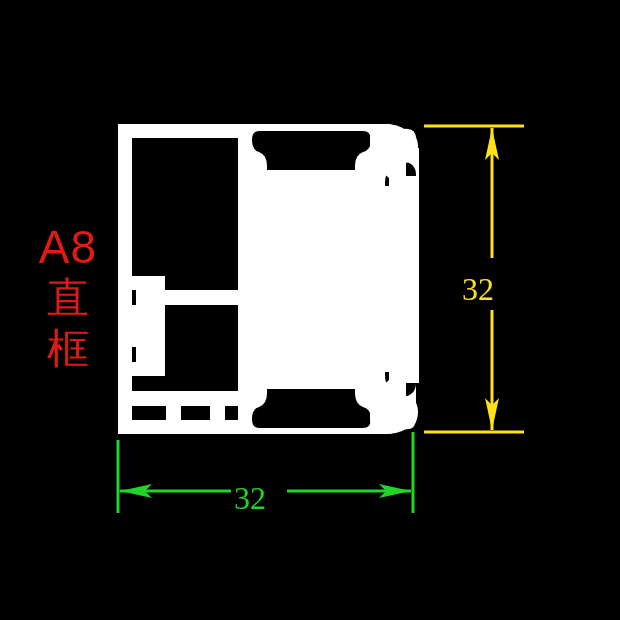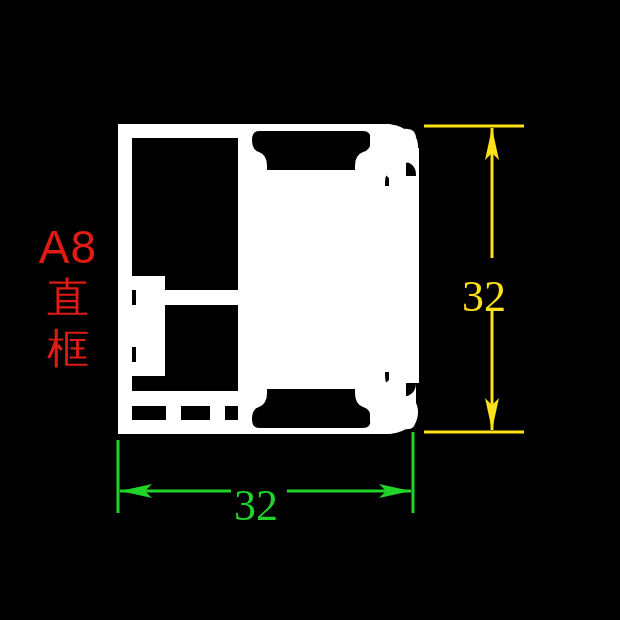--- a/index.html
+++ b/index.html
@@ -56,21 +56,21 @@
     display: block;
     font-size: 42px;
     font-family: "DejaVu Sans", sans-serif;
     line-height: 1.12;
     margin-top: 4px;
   }
   .dim-text {
     position: absolute;
     color: #ffe11a;
     font-family: "Liberation Serif", serif;
-    font-size: 44px;
+    font-size: 32px;
     user-select: none;
   }
   .dim-text.vertical-dim {
     left: 462px;
     top: 255px;
     color: #ffe11a;
   }
   .dim-text.horizontal-dim {
     left: 234px;
     top: 464px;

